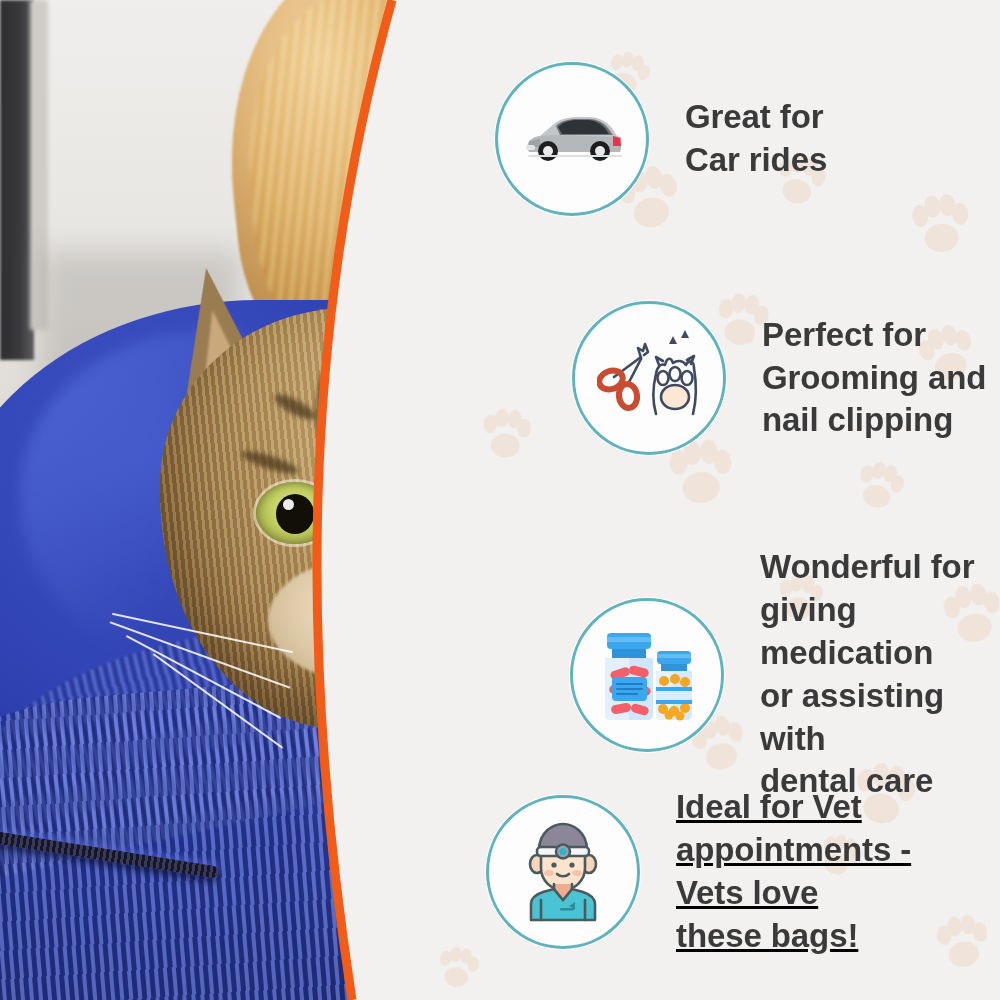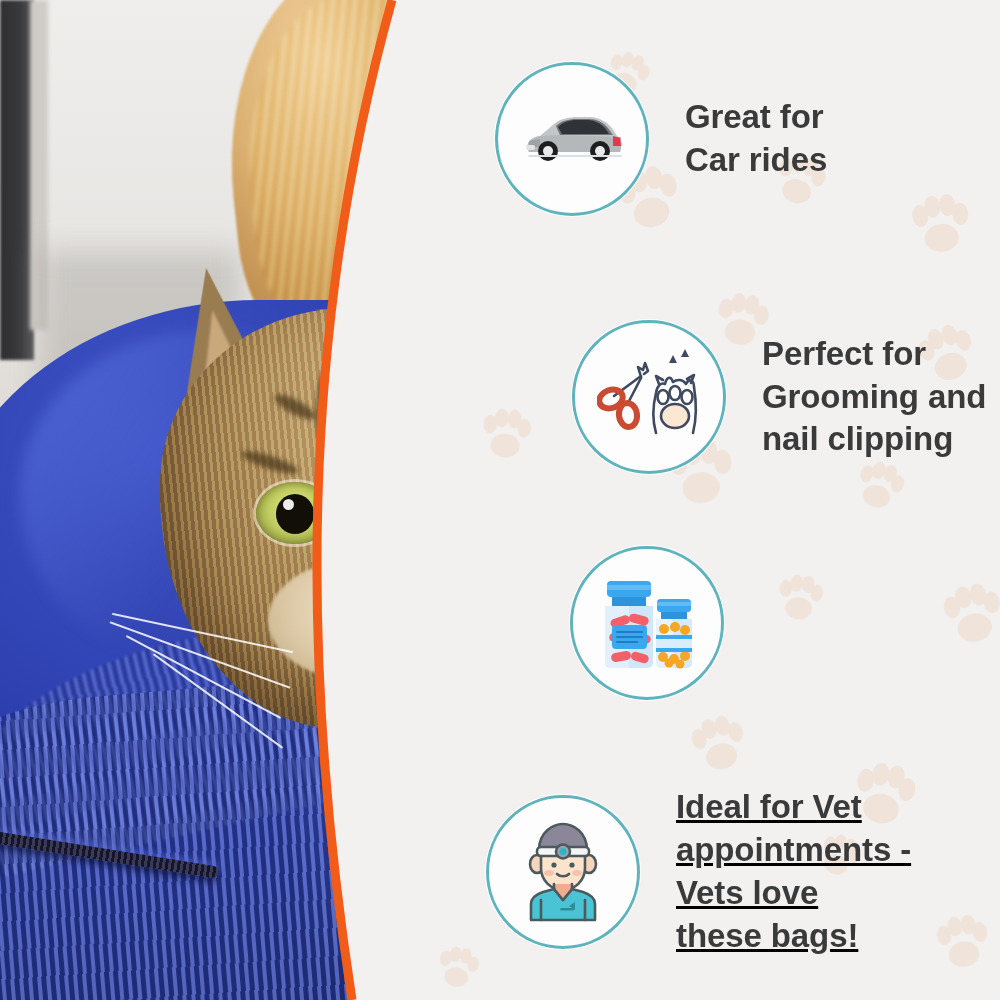--- a/index.html
+++ b/index.html
@@ -160,21 +160,21 @@
   .feature-text{
     margin-left:36px;
     color:#3a3a3a;
     font-size:33px;
     line-height:1.30;
     font-weight:700;
     letter-spacing:-0.1px;
     white-space:pre-line;
   }
   #f1{left:495px;top:62px;justify-content:center;}
-  #f2{left:572px;top:320px;}
+  #f2{left:572px;top:301px;}
   #f3{left:570px;top:546px;}
   #f4{left:486px;top:786px;text-decoration:underline;}
 </style>
 </head>
 <body>
 
 <div class="stage">
 
   <div class="bg-panel"></div>
 
@@ -361,20 +361,24 @@
             <circle cx="70" cy="84" r="5"></circle>
               <circle cx="81" cy="86" r="5"></circle>
               <circle cx="92" cy="83" r="5"></circle>
             <circle cx="76" cy="90" r="4.5"></circle>
               <circle cx="87" cy="91" r="4.5"></circle>
           </g>
           <rect x="63" y="62" width="36" height="17" fill="#3aa7ef"></rect>
           <rect x="63" y="66" width="36" height="9" fill="#d9edfd"></rect>
         </svg>
       </div>
+      <div class="feature-text">Wonderful for
+giving medication
+or assisting with
+dental care</div>
     </div>
 
     <div class="feature" id="f4">
       <div class="icon-circle">
         <svg width="100" height="104" viewBox="0 0 100 104">
           <g stroke="#4c5a5e" stroke-width="2.6" stroke-linejoin="round" stroke-linecap="round">
 
             <ellipse cx="24" cy="44" rx="7" ry="9" fill="#f6d5bb"></ellipse>
             <ellipse cx="76" cy="44" rx="7" ry="9" fill="#f6d5bb"></ellipse>
 

